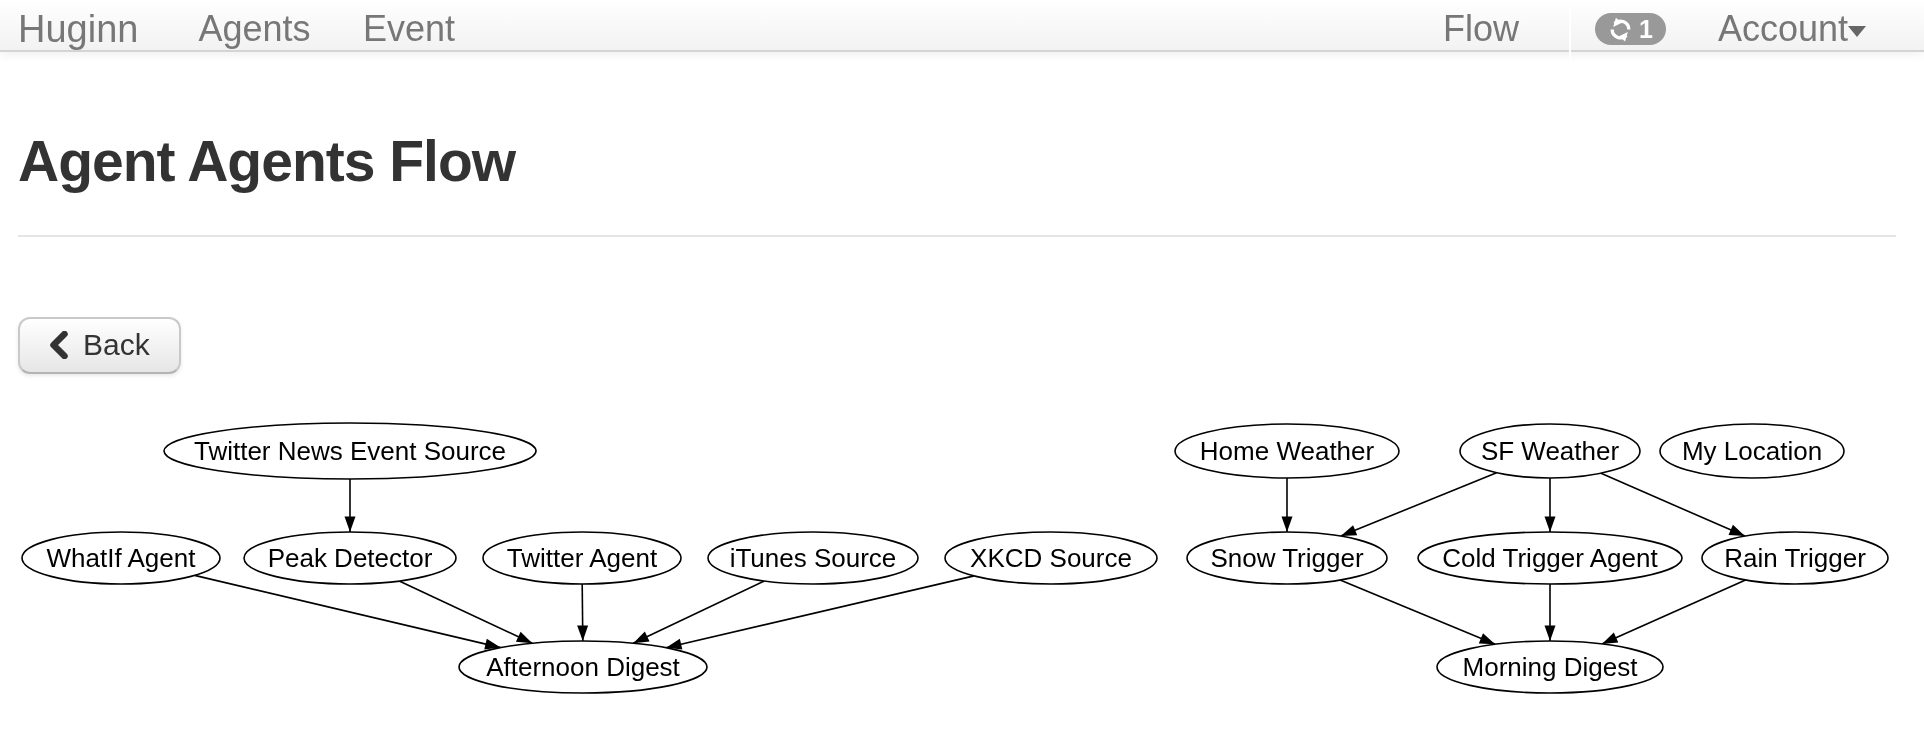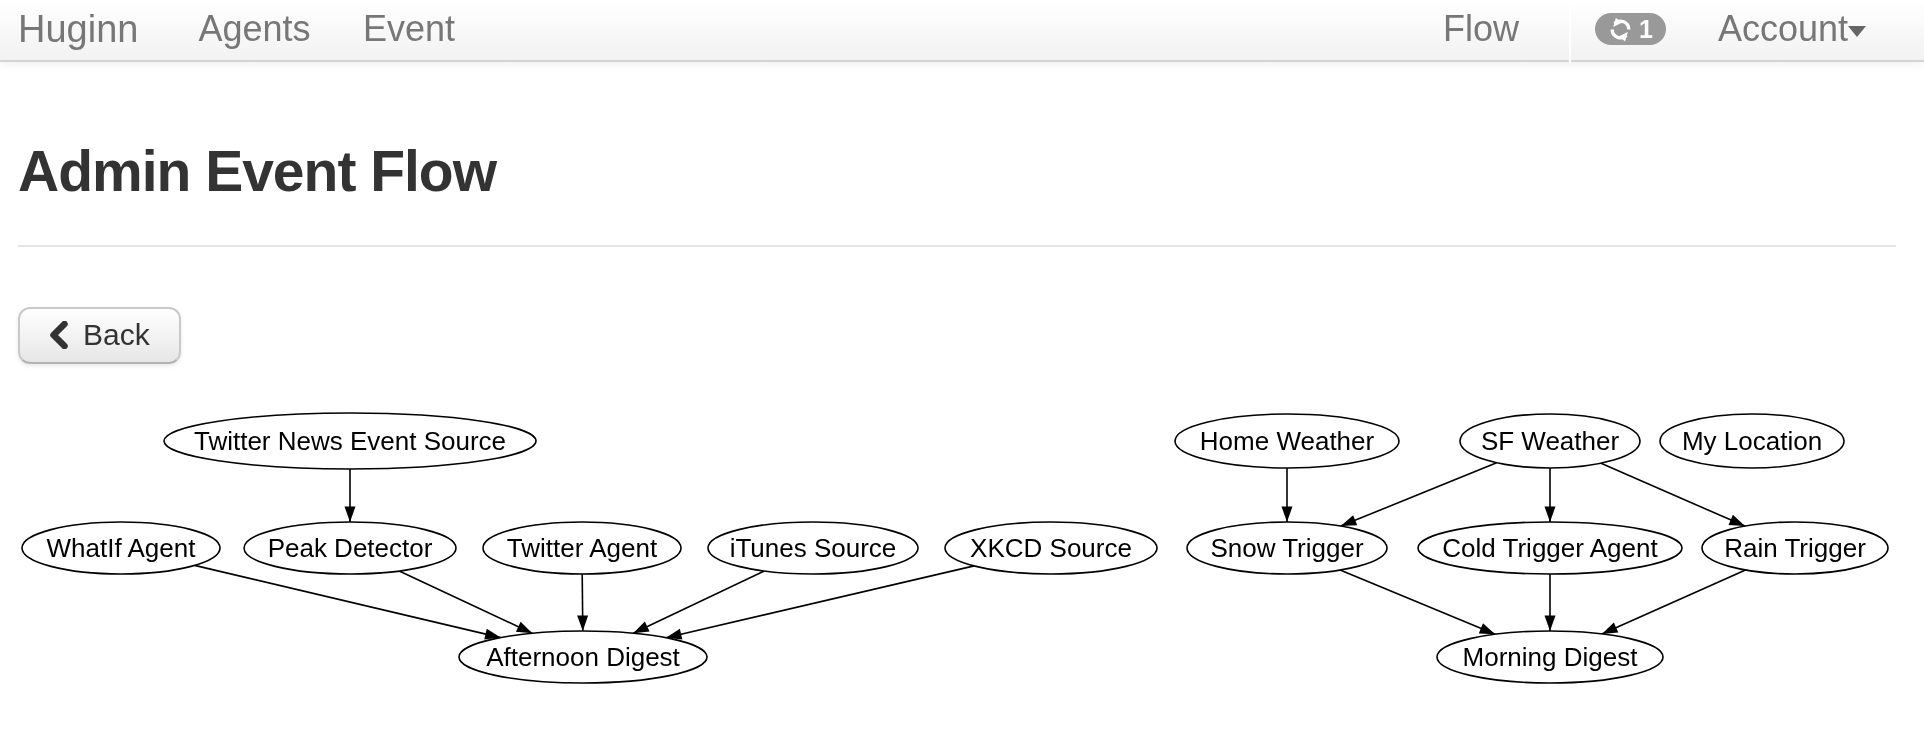--- a/index.html
+++ b/index.html
@@ -5,21 +5,21 @@
   * { box-sizing: border-box; }
   html, body { margin: 0; padding: 0; background: #fff; }
   body {
     width: 1924px; height: 754px; overflow: hidden;
     font-family: "Liberation Sans", sans-serif;
     -webkit-font-smoothing: antialiased;
   }
 
   
   .navbar {
-    height: 62px;
+    height: 52px;
     background: linear-gradient(#ffffff, #f2f2f2);
     border-bottom: 2px solid #d4d4d4;
     box-shadow: 0 2px 10px rgba(0,0,0,.07);
     position: relative;
   }
   .navbar-inner {
     display: flex; align-items: center;
     height: 58px; padding-left: 18px;
   }
   .brand {
@@ -53,21 +53,21 @@
   .container { padding: 0 18px; }
   h1.page-title {
     margin: 78px 0 0 0; line-height: 1.1;
     font-size: 57px; font-weight: bold; color: #333; letter-spacing: -1px;
   }
   hr.rule {
     border: none; border-top: 2px solid #e5e5e5;
     margin: 42px 10px 0 0;
   }
   .btn-back {
-    margin-top: 60px;
+    margin-top: 80px;
     display: inline-flex; align-items: center; gap: 15px;
     height: 57px; padding: 0 29px;
     font-size: 30px; color: #333; text-decoration: none;
     background: linear-gradient(#ffffff, #e6e6e6);
     border: 2px solid #c9c9c9; border-bottom-color: #b3b3b3;
     border-radius: 12px;
     box-shadow: inset 0 2px 0 rgba(255,255,255,.4), 0 2px 4px rgba(0,0,0,.09);
     cursor: pointer;
   }
   .btn-back svg { display: block; }
@@ -110,21 +110,21 @@
 
       <a class="nav-link account-link" href="#">
         <span>Account</span>
         <span class="caret"></span>
       </a>
     </div>
   </div>
 </header>
 
 <main class="container">
-  <h1 class="page-title">Admin Event Flow</h1>
+  <h1 class="page-title">Agent Agents Flow</h1>
   <hr class="rule">
 
   <a class="btn-back" href="#">
     <svg width="19" height="28" viewBox="0 0 19 28">
       <path d="M15.5 3 L4.5 14 L15.5 25" stroke="#333" stroke-width="6.5" fill="none" stroke-linecap="round" stroke-linejoin="round"></path>
     </svg>
     <span>Back</span>
   </a>
 </main>
 

